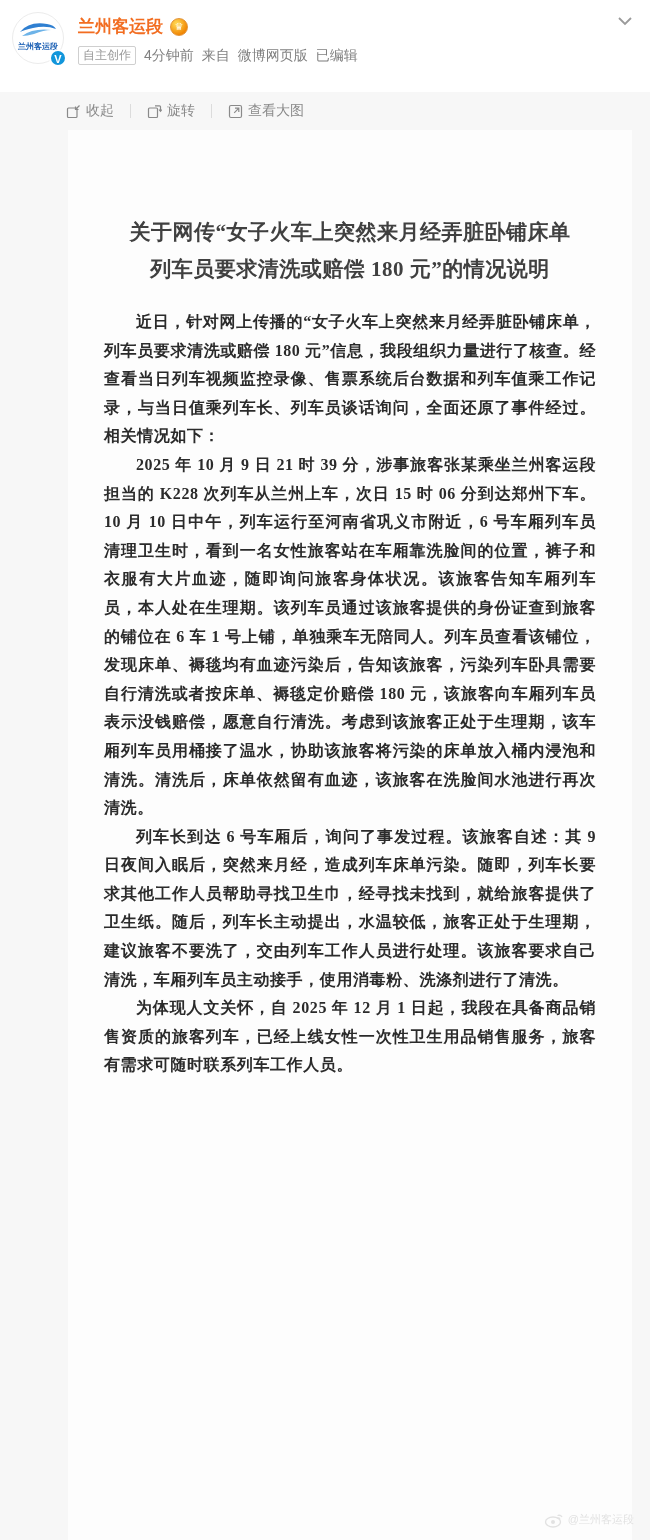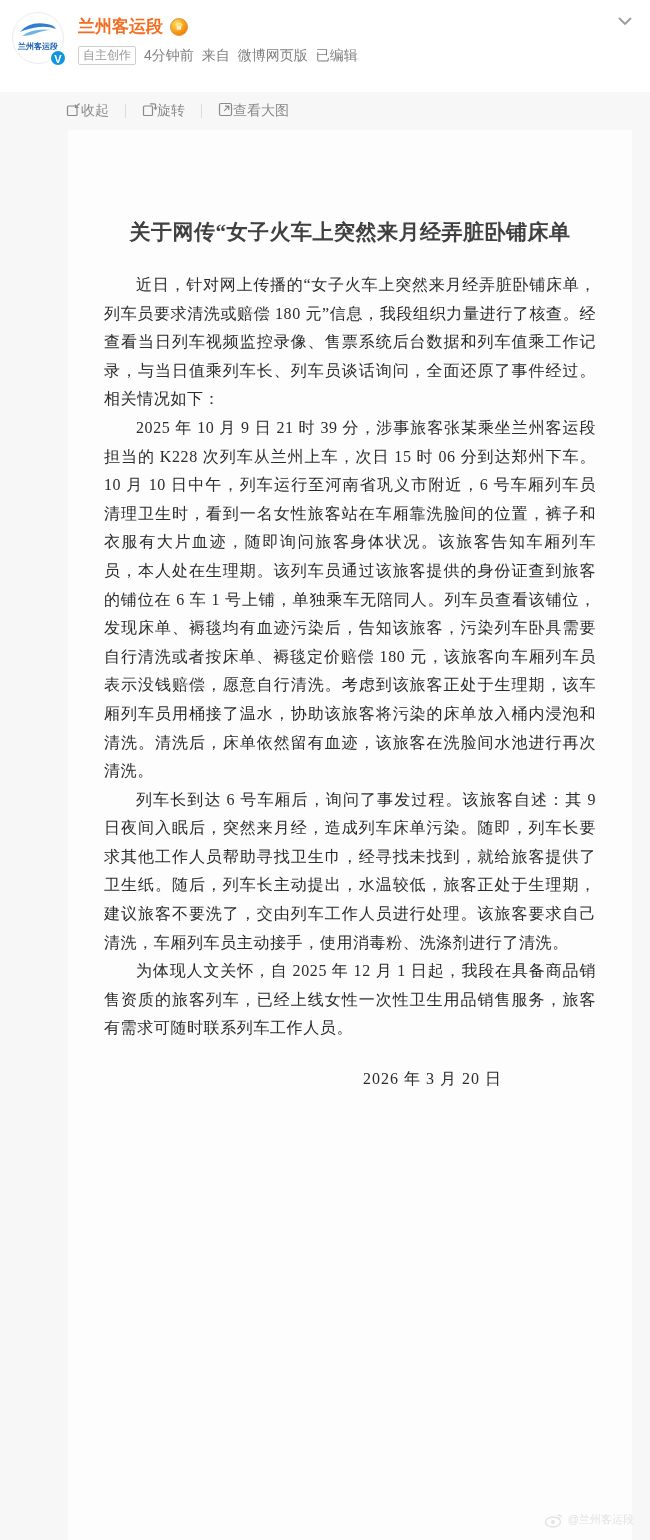--- a/index.html
+++ b/index.html
@@ -41,21 +41,21 @@
   }
   .chevron-btn { position:absolute; right:14px; top:10px; width:22px; height:22px; cursor:pointer; }
 
   
   .gray-area { position:absolute; top:92px; left:0; width:650px; height:1448px; background:#f7f7f7; }
 
   .toolbar {
     height:38px; display:flex; align-items:center;
     padding-left:66px; color:#8a8a8a; font-size:14px;
   }
-  .tool-btn { display:flex; align-items:flex-start; cursor:pointer; white-space:nowrap; }
+  .tool-btn { display:flex; align-items:center; gap:5px; cursor:pointer; white-space:nowrap; }
   .tool-divider { width:1px; height:14px; background:#dcdcdc; margin:0 16px; }
   .tool-icon svg { display:block; }
 
   
   .doc-page {
     position:absolute; left:68px; top:38px;
     width:564px; height:1410px;
     background:#fdfdfd;
     font-family:"Liberation Serif","DejaVu Serif",serif;
     color:#2b2b2b;
@@ -63,20 +63,21 @@
   .doc-title {
     margin-top:84px; padding:0 30px;
     text-align:center; font-weight:700;
     font-size:21px; line-height:37px; letter-spacing:0.5px;
     color:#404040;
   }
   .doc-body {
     margin-top:20px; padding:0 36px;
     font-size:16px; line-height:28.6px; letter-spacing:0.6px;
     text-align:justify;
+    font-weight:bold;
   }
   .doc-body p { margin:0; text-indent:2em; }
   .doc-date {
     margin-top:26px; padding-right:130px;
     text-align:right; font-size:16px; letter-spacing:1px;
   }
 
   .watermark {
     position:absolute; right:16px; bottom:12px;
     display:flex; align-items:center; gap:4px;
@@ -156,30 +157,30 @@
           <path d="M10.8 4.2 L6.2 8.8 M7 4.2 H10.8 V8" fill="none" stroke="#8a8a8a" stroke-width="1.2"></path>
         </svg>
       </span>
       <span>查看大图</span>
     </div>
   </div>
 
   <div class="doc-page">
     <div class="doc-title">
       <div>关于网传“女子火车上突然来月经弄脏卧铺床单</div>
+      <div>列车员要求清洗或赔偿 180 元”的情况说明</div>
     </div>
 
     <div class="doc-body">
       <p>近日，针对网上传播的“女子火车上突然来月经弄脏卧铺床单，列车员要求清洗或赔偿 180 元”信息，我段组织力量进行了核查。经查看当日列车视频监控录像、售票系统后台数据和列车值乘工作记录，与当日值乘列车长、列车员谈话询问，全面还原了事件经过。相关情况如下：</p>
       <p>2025 年 10 月 9 日 21 时 39 分，涉事旅客张某乘坐兰州客运段担当的 K228 次列车从兰州上车，次日 15 时 06 分到达郑州下车。10 月 10 日中午，列车运行至河南省巩义市附近，6 号车厢列车员清理卫生时，看到一名女性旅客站在车厢靠洗脸间的位置，裤子和衣服有大片血迹，随即询问旅客身体状况。该旅客告知车厢列车员，本人处在生理期。该列车员通过该旅客提供的身份证查到旅客的铺位在 6 车 1 号上铺，单独乘车无陪同人。列车员查看该铺位，发现床单、褥毯均有血迹污染后，告知该旅客，污染列车卧具需要自行清洗或者按床单、褥毯定价赔偿 180 元，该旅客向车厢列车员表示没钱赔偿，愿意自行清洗。考虑到该旅客正处于生理期，该车厢列车员用桶接了温水，协助该旅客将污染的床单放入桶内浸泡和清洗。清洗后，床单依然留有血迹，该旅客在洗脸间水池进行再次清洗。</p>
       <p>列车长到达 6 号车厢后，询问了事发过程。该旅客自述：其 9 日夜间入眠后，突然来月经，造成列车床单污染。随即，列车长要求其他工作人员帮助寻找卫生巾，经寻找未找到，就给旅客提供了卫生纸。随后，列车长主动提出，水温较低，旅客正处于生理期，建议旅客不要洗了，交由列车工作人员进行处理。该旅客要求自己清洗，车厢列车员主动接手，使用消毒粉、洗涤剂进行了清洗。</p>
       <p>为体现人文关怀，自 2025 年 12 月 1 日起，我段在具备商品销售资质的旅客列车，已经上线女性一次性卫生用品销售服务，旅客有需求可随时联系列车工作人员。</p>
     </div>
 
-    <div class="doc-date">2026 年 3 月 20 日</div>
   </div>
 
   <div class="watermark">
     <svg width="20" height="17" viewBox="0 0 20 17">
       <ellipse cx="9" cy="11" rx="7.5" ry="5" fill="none" stroke="#e2e2e2" stroke-width="1.4"></ellipse>
       <circle cx="9" cy="11" r="2" fill="#e2e2e2"></circle>
       <path d="M13.5 4.5 Q16.5 3.5 18 6" fill="none" stroke="#e2e2e2" stroke-width="1.3"></path>
       <path d="M13 7 Q15 6.4 16 8" fill="none" stroke="#e2e2e2" stroke-width="1.2"></path>
     </svg>
     <span>@兰州客运段</span>

